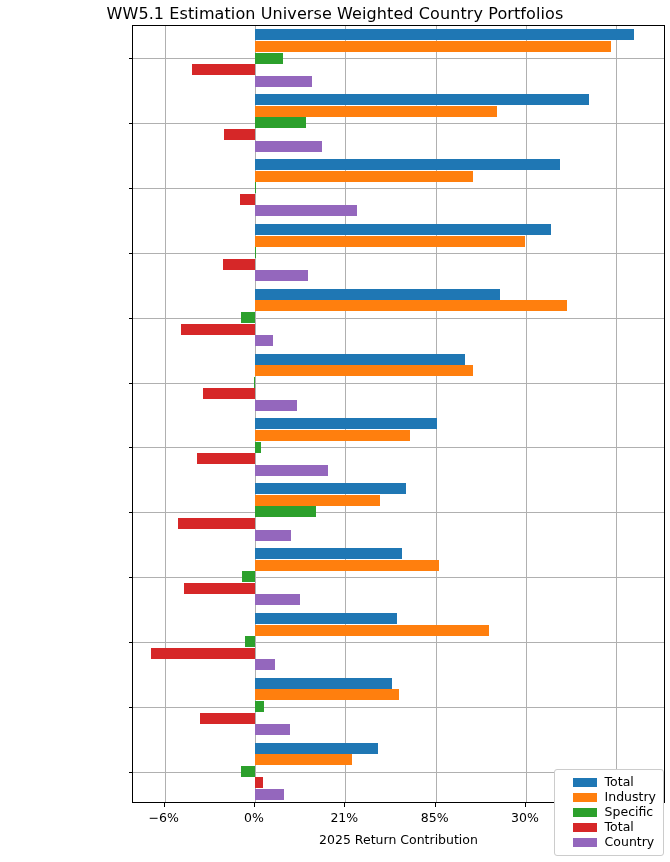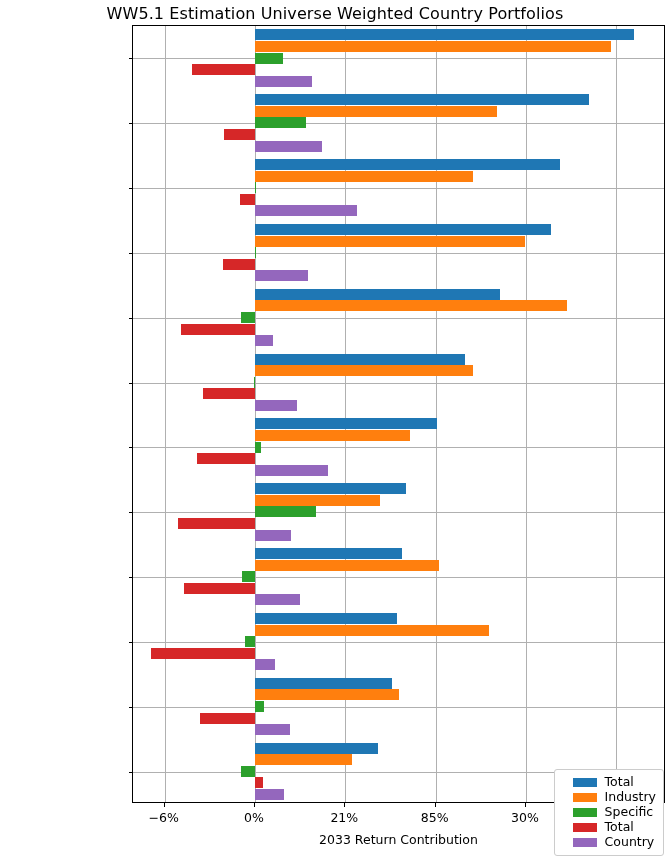--- a/index.html
+++ b/index.html
@@ -158,21 +158,21 @@
       <div class="xtick-mark" style="left: 344.297px;"></div>
       <div class="xtick-label" style="left: 344.297px;">21%</div>
       <div class="xtick-mark" style="left: 434.636px;"></div>
       <div class="xtick-label" style="left: 434.636px;">85%</div>
       <div class="xtick-mark" style="left: 524.975px;"></div>
       <div class="xtick-label" style="left: 524.975px;">30%</div>
       <div class="xtick-mark" style="left: 615.314px;"></div>
       <div class="xtick-label" style="left: 615.314px;">40%</div>
     </div>
 
-  <div id="xlabel">2033 Return Contribution</div>
+  <div id="xlabel">2025 Return Contribution</div>
 
   <div id="legend">
       <div class="legend-row">
         <span class="legend-swatch" style="background: rgb(31, 119, 180);"></span>
         <span class="legend-text">Total</span>
       </div>
       <div class="legend-row">
         <span class="legend-swatch" style="background: rgb(255, 127, 14);"></span>
         <span class="legend-text">Industry</span>
       </div>

